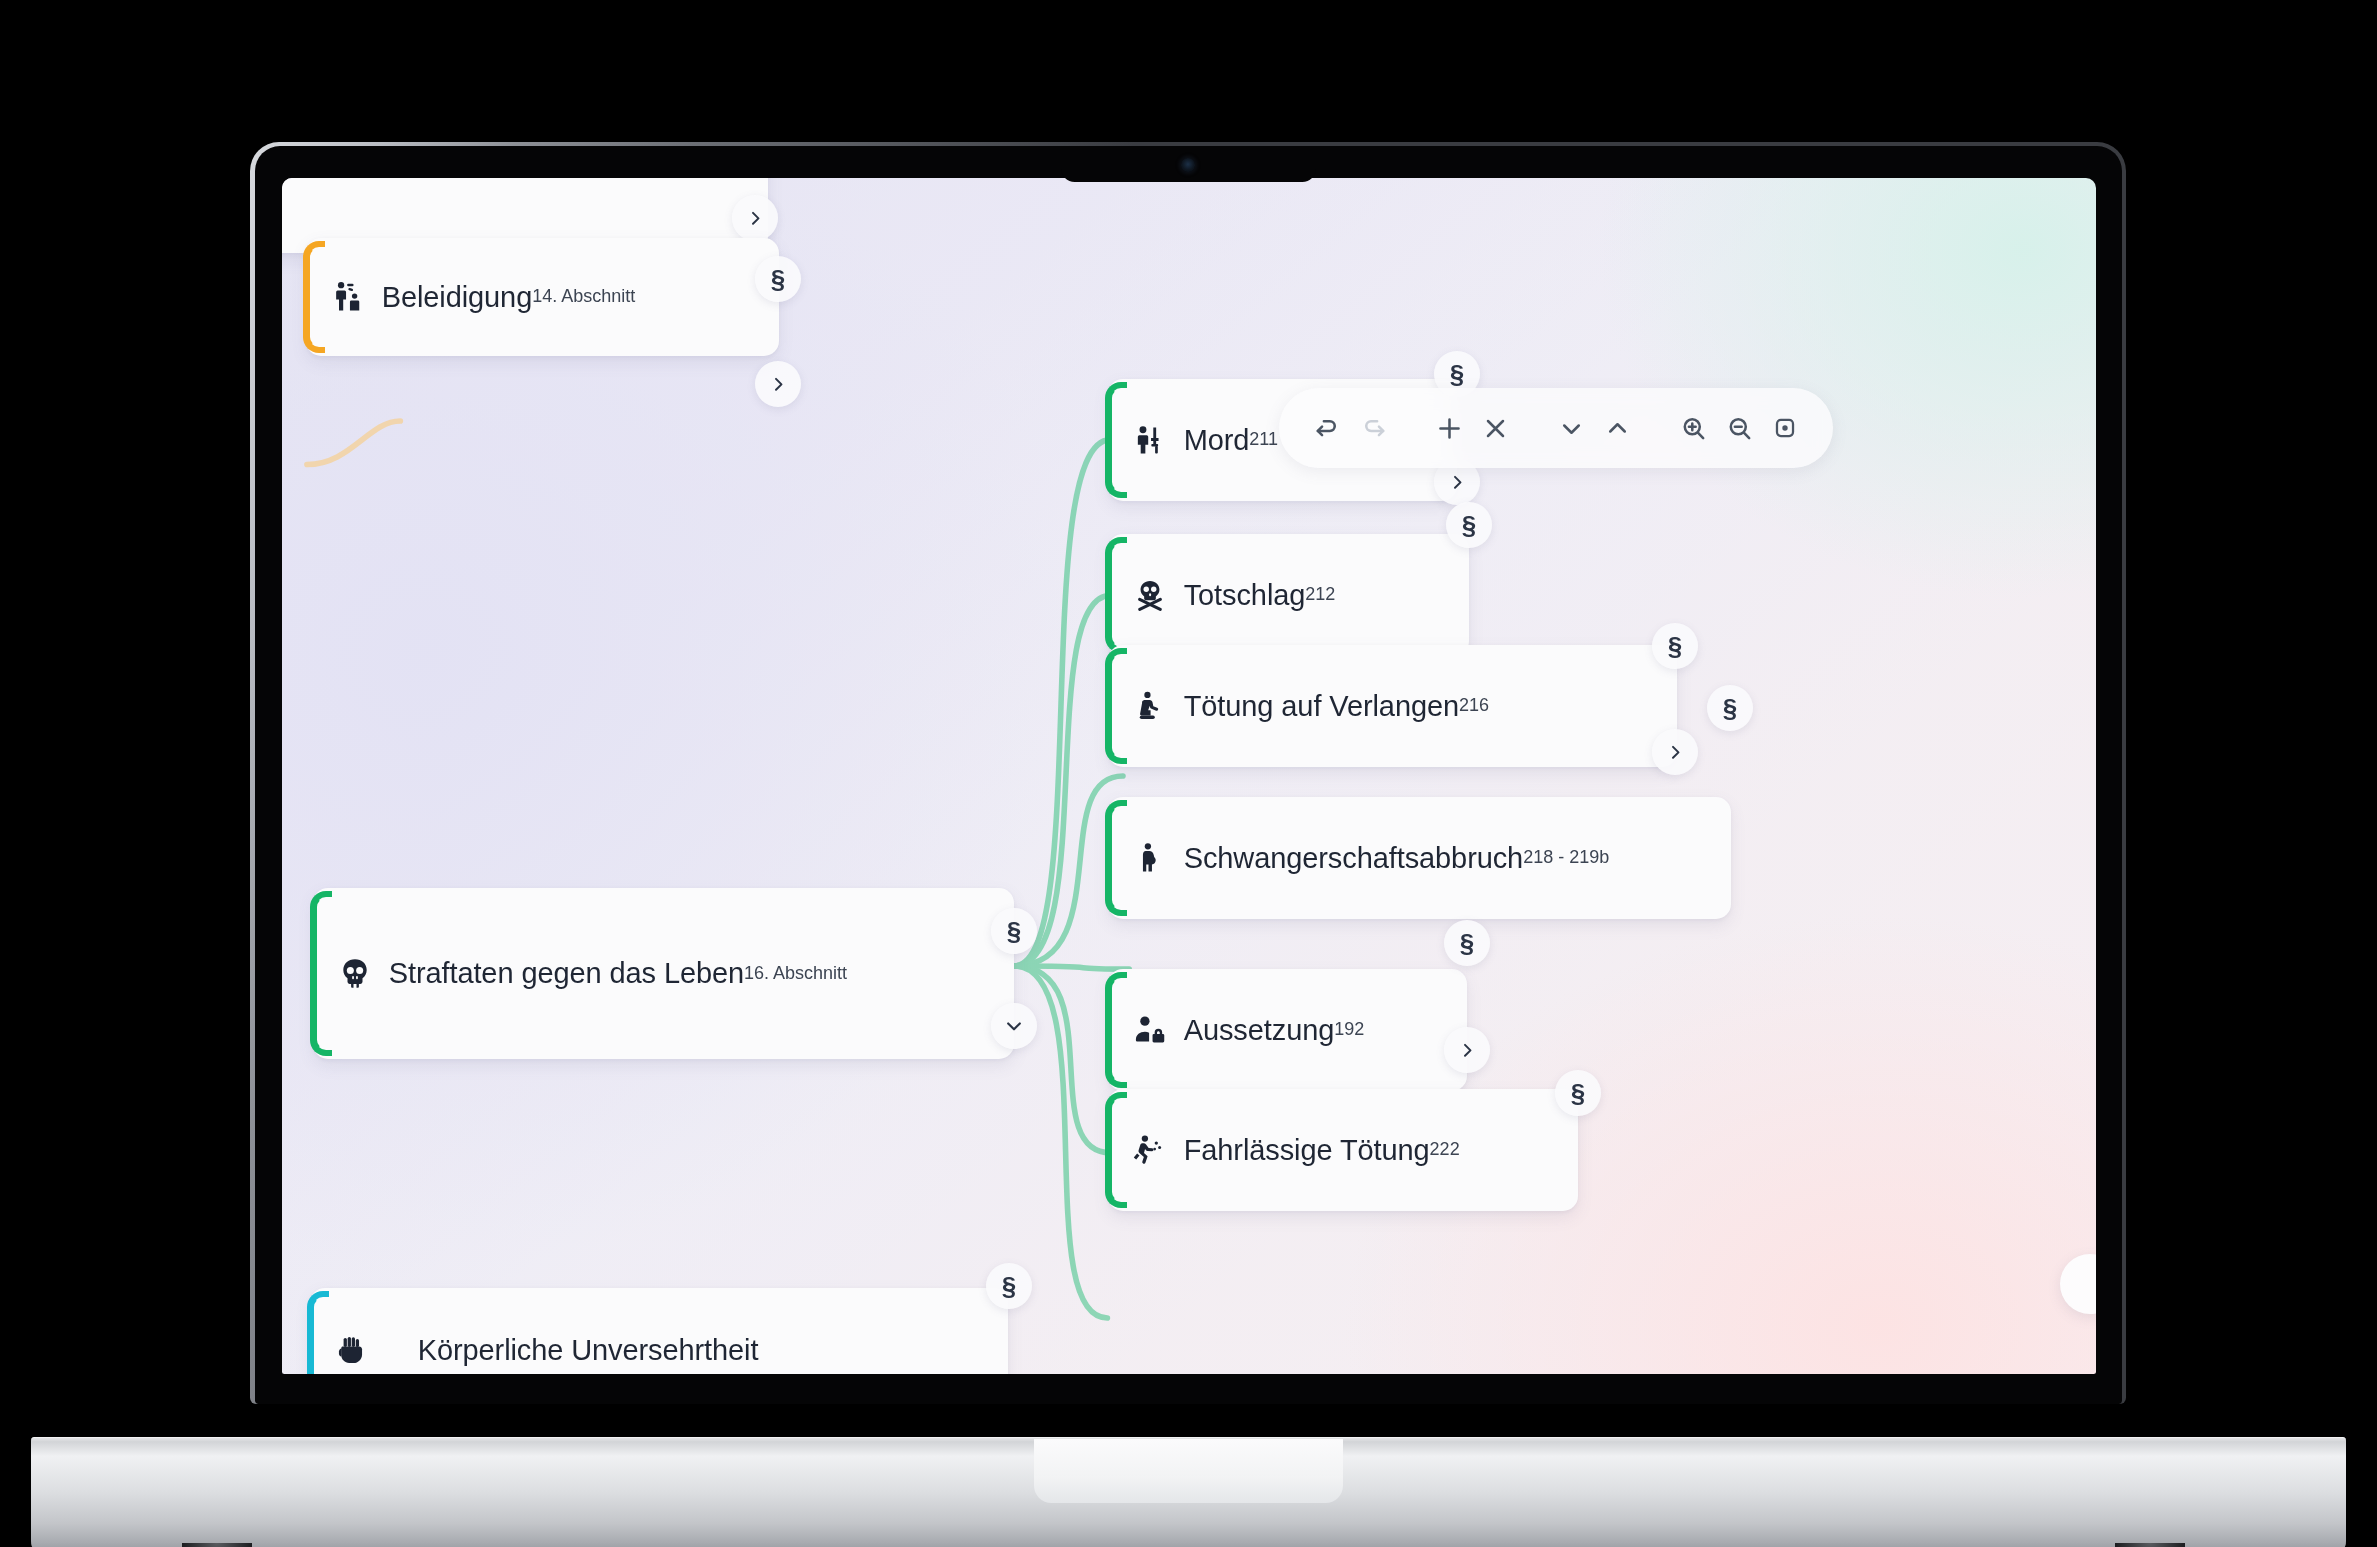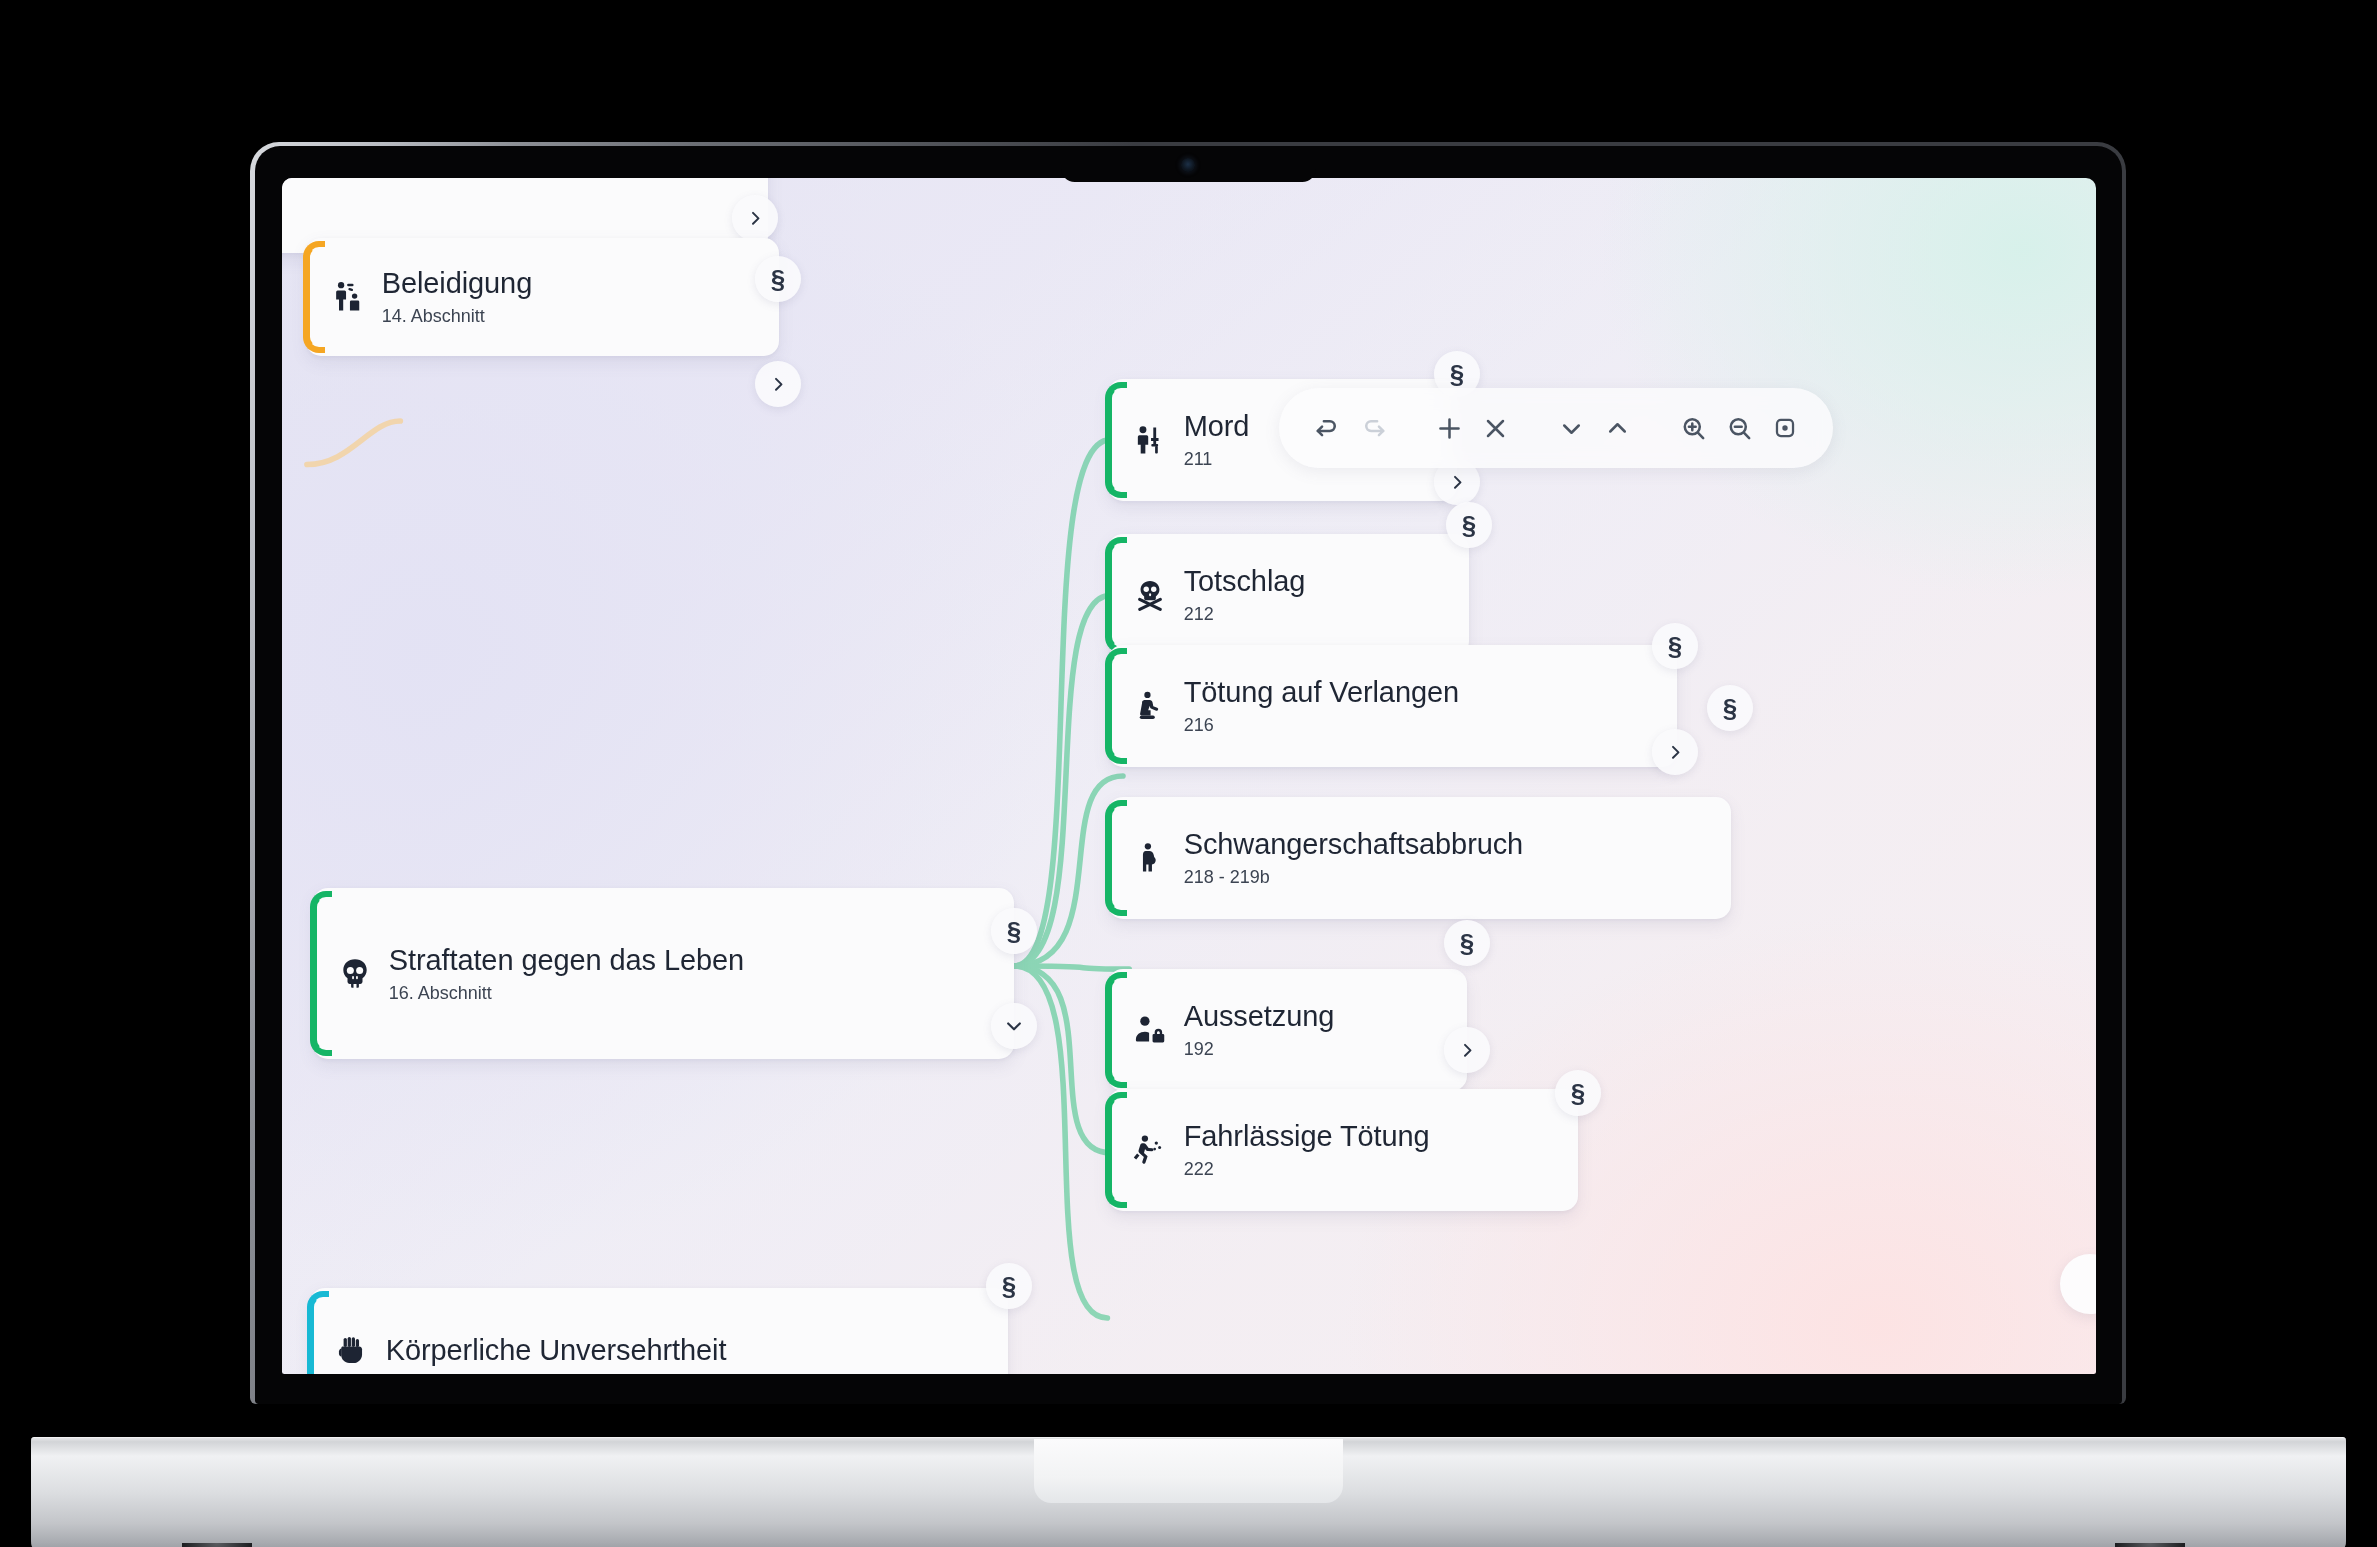--- a/index.html
+++ b/index.html
@@ -133,21 +133,21 @@
     border: 6.9px solid currentColor; border-right: none;
     border-radius: 16px 0 0 16px;
   }
   .node-icon {
     flex: 0 0 auto; width: 41px; height: 41px;
     margin-right: 13.7px;
     display: flex; align-items: center; justify-content: center;
     color: #1d2433;
   }
   .node-icon svg { display: block; }
-  .node-text { display: flex; flex-direction: column; justify-content: center; }
+  .node-text { display: flex; flex-direction: row; justify-content: center; }
   .node-title { font-size: 29px; color: #1f2634; line-height: 1.18; white-space: nowrap; letter-spacing: -0.1px; }
   .node-sub   { font-size: 18px; color: #3c4452; line-height: 1.2; margin-top: 6.2px; white-space: nowrap; }
 
   .badge {
     position: absolute;
     width: 46px; height: 46px; border-radius: 50%;
     background: rgba(250,250,252,.93);
     display: flex; align-items: center; justify-content: center;
     box-shadow: 0 2.5px 8.7px rgba(100,104,140,.13);
     cursor: pointer;
@@ -374,21 +374,21 @@
         </span>
         <span class="node-text">
           <span class="node-title">Fahrlässige Tötung</span>
           <span class="node-sub">222</span>
         </span>
       </div>
       <div class="badge" style="left:1273px; top:892px;">
         <span class="badge-para">§</span>
       </div>
 
-      <div class="node" style="left:28px; top:1110px; width:698px; height:125px;">
+      <div class="node" style="left:28px; top:1110px; width:698px; height:125px;gap:32px;">
         <span class="accent" style="color:#18b9d4;"></span>
         <span class="node-icon">
           <svg width="36" height="36" viewBox="0 0 24 24" fill="currentColor">
             <rect x="6.4" y="3.3" width="2.2" height="6" rx="1.1"></rect>
             <rect x="9.1" y="2.6" width="2.2" height="6.7" rx="1.1"></rect>
             <rect x="11.8" y="2.9" width="2.2" height="6.4" rx="1.1"></rect>
             <rect x="14.5" y="4" width="2.2" height="5.4" rx="1.1"></rect>
             <path d="M5.6 9h11.2c1 0 1.9.8 1.9 1.9v3.4c0 3.2-2.5 5.7-5.7 5.7h-2.9c-2.9 0-5.3-2.4-5.3-5.3v-3.8C4.8 9.8 5.1 9 5.6 9z"></path>
             <path d="M5 10.4c-.9.1-1.7 1-1.7 2v1.4c0 .9.6 1.7 1.5 1.9z"></path>
           </svg>

